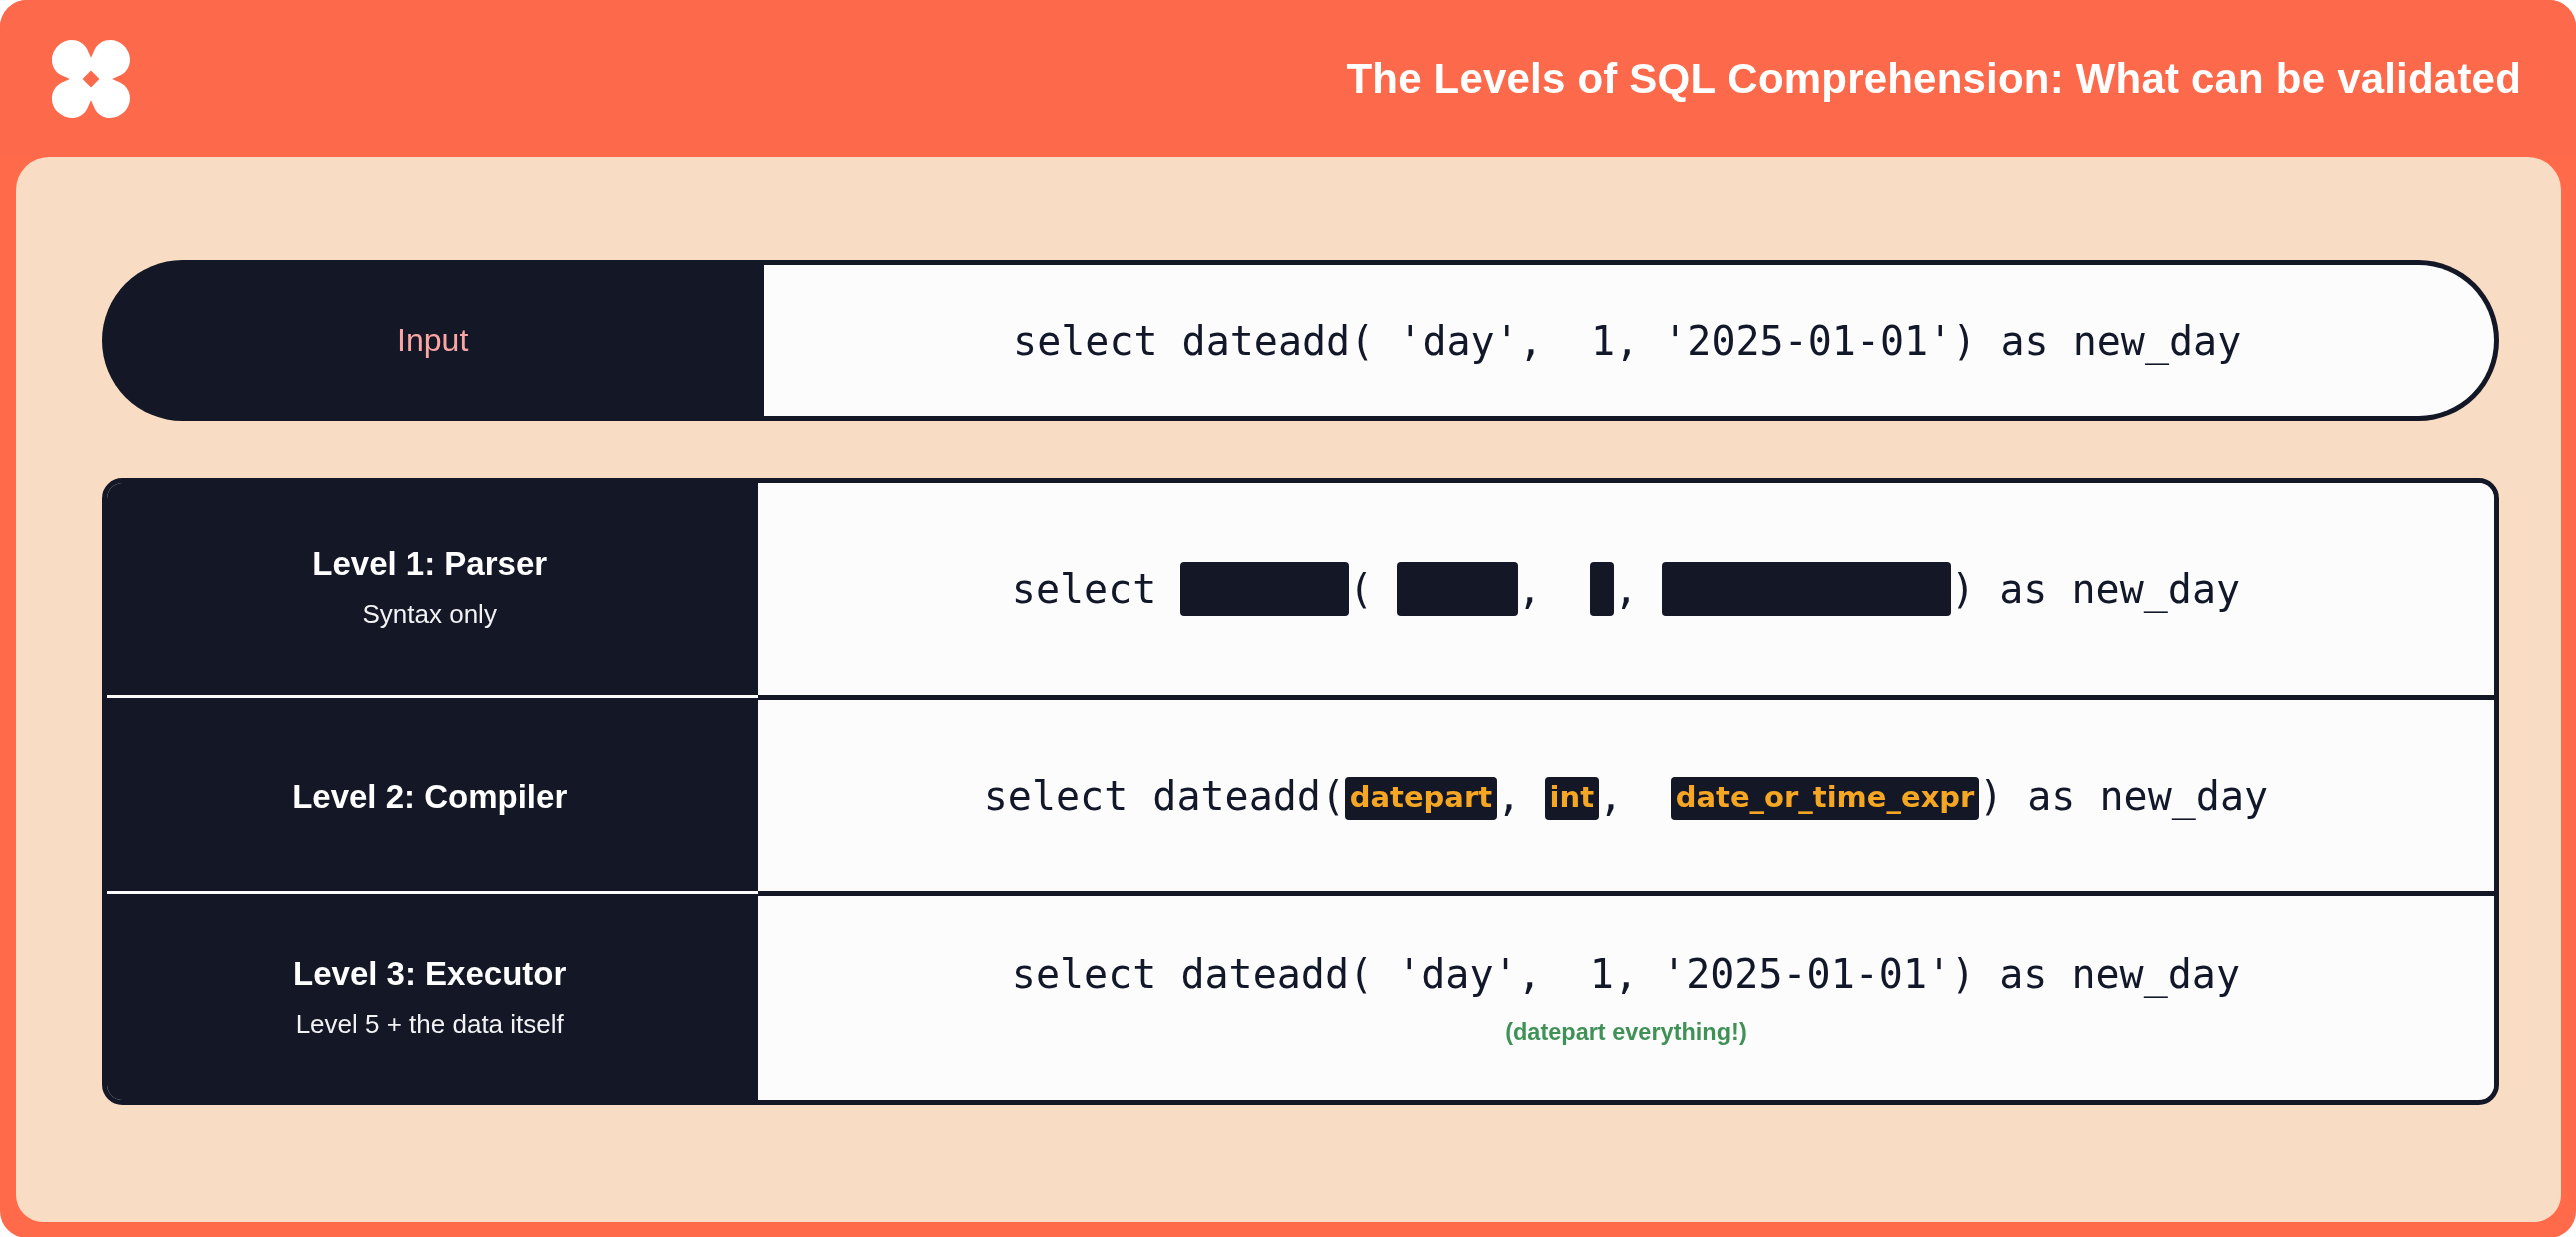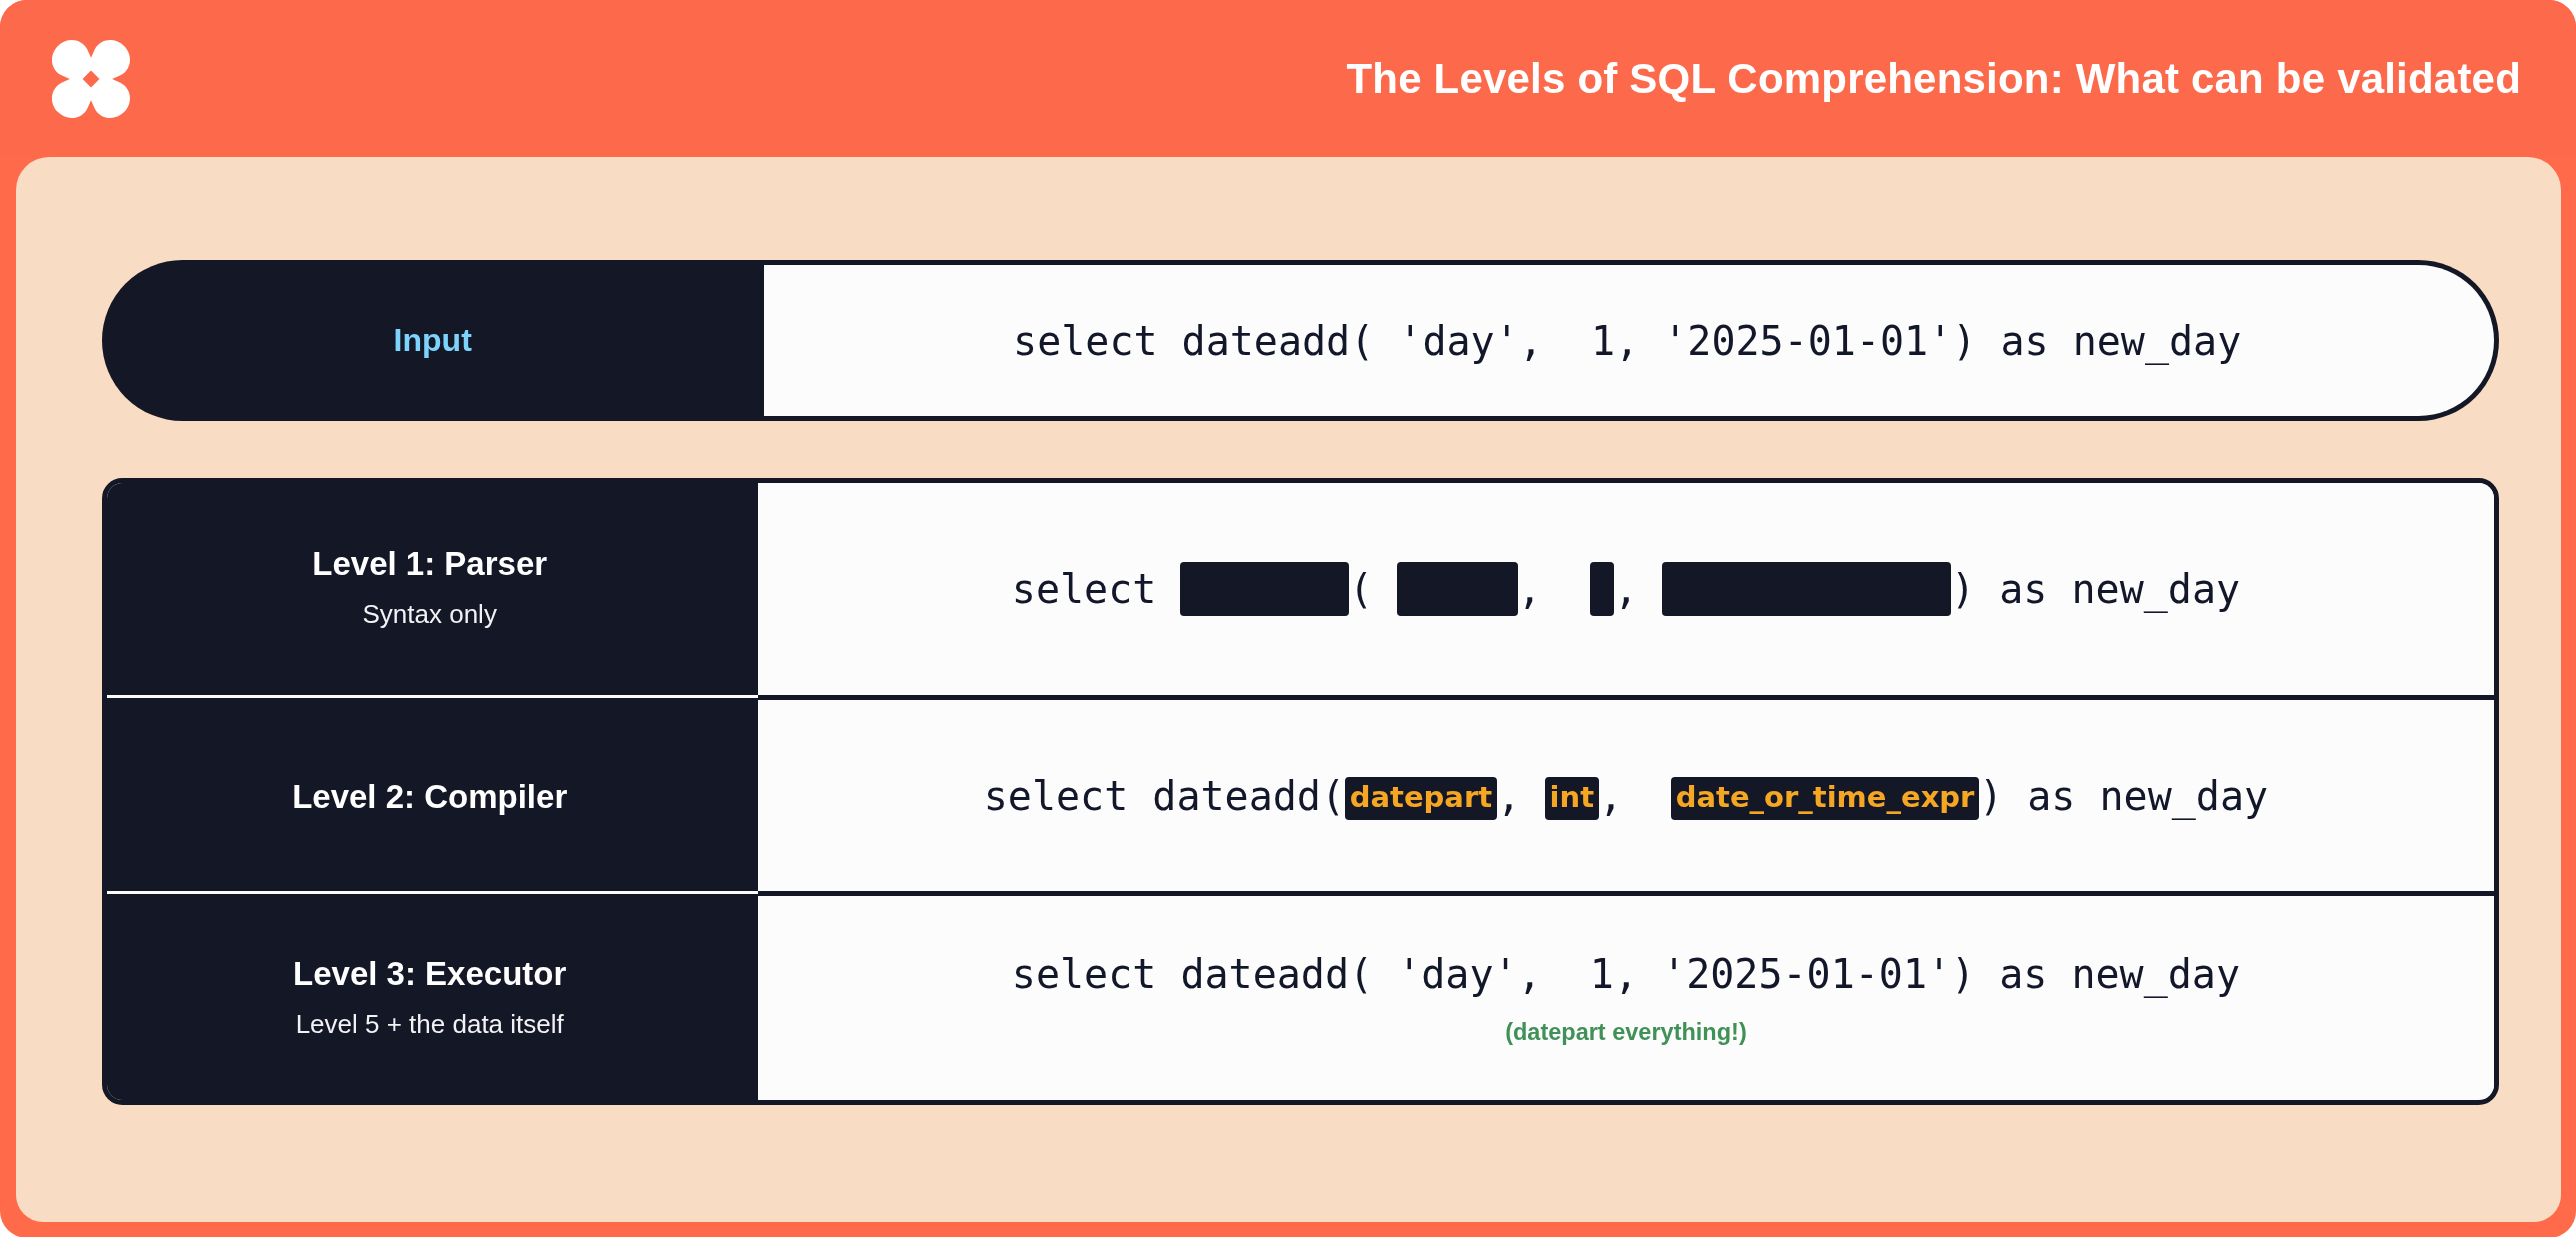--- a/index.html
+++ b/index.html
@@ -69,23 +69,23 @@
     align-items: stretch;
   }
 
   .input-label-cell {
     width: 662px;
     background: #141826;
     border-radius: 81px 0 0 81px;
     display: flex;
     align-items: center;
     justify-content: center;
-    color: #7dd3fc;
+    color: #fca5a5;
     font-size: 32px;
-    font-weight: bold;
+    font-weight: normal;
     position: relative;
     z-index: 2;
   }
 
   .input-code-cell {
     flex: 1;
     background: #FCFCFC;
     border: 5.5px solid #141826;
     border-left: none;
     border-radius: 0 81px 81px 0;

